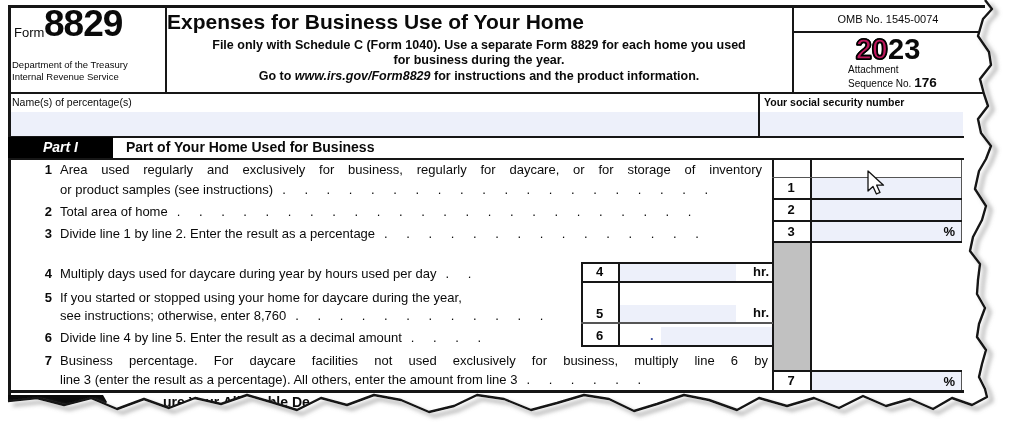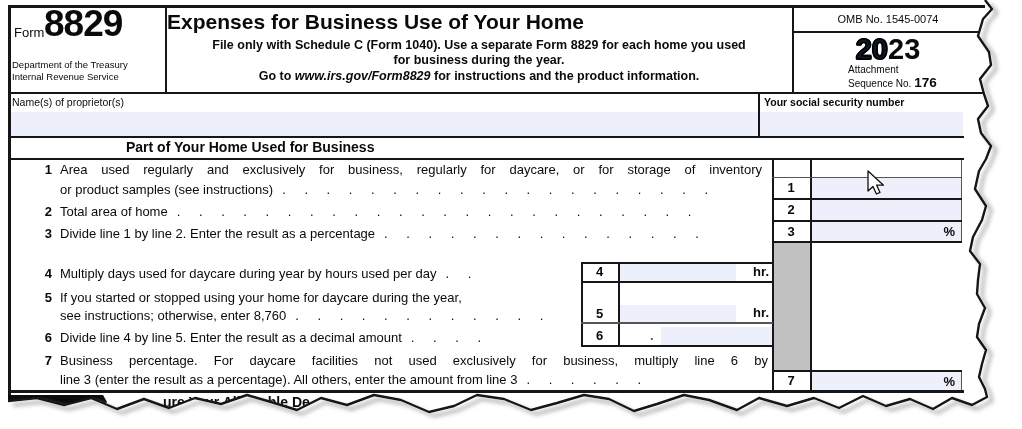--- a/index.html
+++ b/index.html
@@ -14,21 +14,21 @@
   .jst{white-space:normal;text-align:justify;text-align-last:justify;height:18px;overflow:hidden;}
   .lnum{position:absolute;left:30px;width:22px;text-align:right;font-weight:bold;font-size:13px;line-height:17px;}
   .num-cell{position:absolute;left:772px;width:38px;text-align:center;font-weight:bold;font-size:13px;}
   .num-cell.inner{left:581px;width:37px;}
   .field{position:absolute;background:var(--field,#edf0fa);display:flex;align-items:center;
          justify-content:flex-end;padding-right:6px;box-sizing:border-box;font-weight:bold;font-size:13px;}
   .unit{position:absolute;font-weight:bold;font-size:13px;text-align:right;}
   .dots{word-spacing:15px;margin-left:9px;}
   .gray-col{position:absolute;background:var(--shaded,#c1c1c1);}
   .small{font-size:10.5px;line-height:13px;}
-  .outline20{color:#0f172a;-webkit-text-stroke:1.6px #000;
+  .outline20{color:#be185d;-webkit-text-stroke:1.6px #000;
              text-shadow:-1px 0 #000,1px 0 #000,0 -1px #000,0 1px #000;}
 </style>
 </head>
 <body>
 
 <div class="stage">
 
   <div class="hl" style="left:8px;top:5px;width:977px;height:3px;"></div>
   <div class="vl" style="left:8px;top:5px;width:3px;height:392px;"></div>
   <div class="vl" style="left:165px;top:8px;width:2px;height:84px;"></div>
@@ -50,28 +50,31 @@
   <div class="txt" style="left:794px;top:11px;width:188px;text-align:center;font-size:11px;">OMB No. 1545-0074</div>
   <div class="hl" style="left:794px;top:31px;width:188px;height:2px;"></div>
   <div class="txt bold" style="left:794px;top:33px;width:188px;text-align:center;font-size:29px;line-height:32px;">
     <span class="outline20">20</span><span>23</span>
   </div>
   <div class="txt" style="left:848px;top:64px;font-size:10px;line-height:12px;">Attachment</div>
   <div class="txt" style="left:848px;top:76px;font-size:10px;line-height:13px;">
     <span>Sequence No. </span><span class="bold" style="font-size:13.5px;">176</span>
   </div>
 
-  <div class="txt small" style="left:12px;top:96px;">Name(s) of proprietor(s)</div>
+  <div class="txt small" style="left:12px;top:96px;">Name(s) of percentage(s)</div>
   <div class="txt small bold" style="left:764px;top:96px;">Your social security number</div>
   <div class="field" style="left:11px;top:112px;width:952px;height:24px;justify-content:flex-start;font-weight:normal;">
       <span></span>
     </div>
   <div class="vl" style="left:758px;top:94px;width:2px;height:42px;"></div>
   <div class="hl" style="left:8px;top:136px;width:956px;height:2px;"></div>
 
+  <div class="abs" style="left:8px;top:137px;width:105px;height:21px;background:#000;">
+    <div style="color:#fff;font-weight:bold;font-style:italic;font-size:14px;text-align:center;line-height:21px;">Part I</div>
+  </div>
   <div class="txt bold" style="left:126px;top:139px;font-size:14px;">Part of Your Home Used for Business</div>
   <div class="hl" style="left:8px;top:158px;width:956px;height:2px;"></div>
 
   <div class="vl" style="left:772px;top:160px;width:2px;height:231px;"></div>
   <div class="vl" style="left:810px;top:160px;width:2px;height:231px;"></div>
   <div class="vl thin" style="left:961px;top:160px;width:1px;height:82px;"></div>
   <div class="vl thin" style="left:961px;top:370px;width:1px;height:21px;"></div>
   <div class="hl thin" style="left:772px;top:177px;width:190px;height:1px;"></div>
   <div class="hl" style="left:772px;top:198px;width:190px;height:2px;"></div>
   <div class="hl" style="left:772px;top:220px;width:190px;height:2px;"></div>

